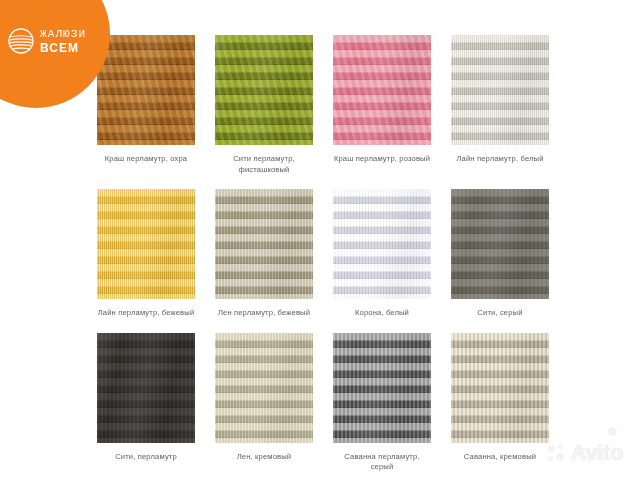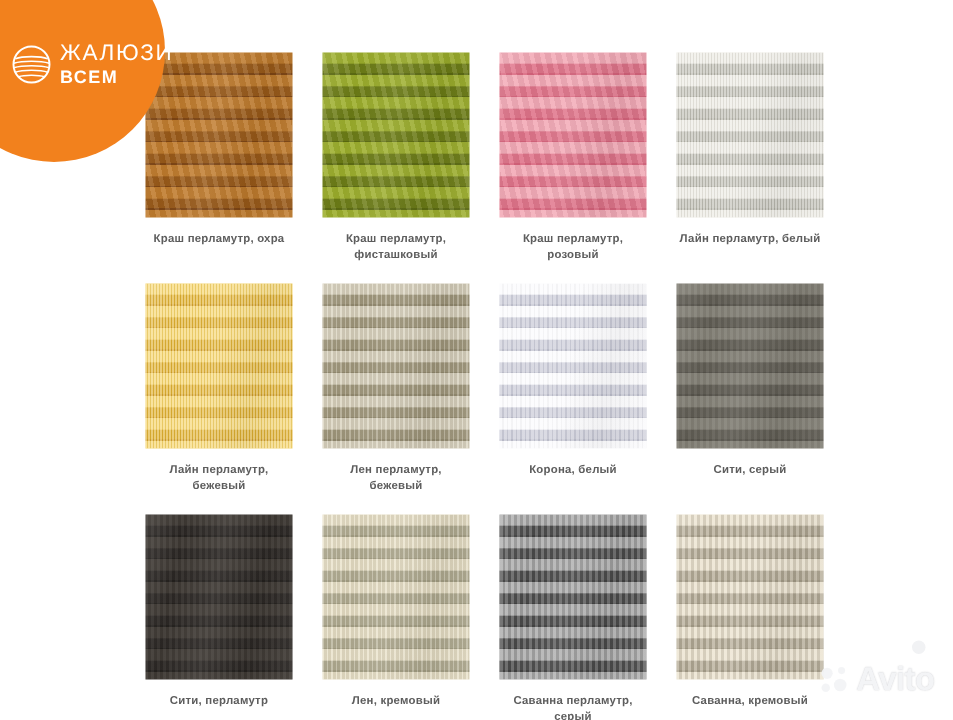--- a/index.html
+++ b/index.html
@@ -39,23 +39,24 @@
     height: 26px;
     flex: 0 0 26px;
   }
   #logo-text {
     display: flex;
     flex-direction: column;
     line-height: 1;
     color: #ffffff;
   }
   #logo-text .line1 {
-    font-size: 15px;
+    font-size: 11px;
     letter-spacing: 1.1px;
     font-weight: normal;
+    font-family: Liberation Mono, monospace;
   }
   #logo-text .line2 {
     font-size: 12px;
     letter-spacing: 1px;
     font-weight: bold;
     margin-top: 2px;
   }
 
   
   #swatch-grid {
@@ -64,21 +65,20 @@
     top: 35px;
     width: 452px;
     display: grid;
     grid-template-columns: repeat(4, 98px);
     column-gap: 20px;
     row-gap: 0px;
   }
   .swatch-cell {
     width: 98px;
     margin-bottom: 14px;
-    font-weight: bold;
   }
   .swatch-img {
     width: 98px;
     height: 110px;
     position: relative;
     overflow: hidden;
     background: #ccc;
   }
   .swatch-weave {
     position: absolute;
@@ -164,21 +164,21 @@
         <div class="swatch-weave" style="background: repeating-linear-gradient(78deg, rgba(255, 255, 255, 0.1) 0px, rgba(255, 255, 255, 0.1) 3px, rgba(0, 0, 0, 0.05) 3px, rgba(0, 0, 0, 0.05) 7px);"></div>
         <div class="swatch-sheen"></div>
       </div>
       <div class="swatch-label">Краш перламутр, охра</div>
     </div>
     <div class="swatch-cell">
       <div class="swatch-img" style="background: repeating-linear-gradient(rgb(156, 174, 43) 0px, rgb(156, 174, 43) 7px, rgb(109, 125, 22) 8px, rgb(109, 125, 22) 14px, rgb(92, 108, 16) 14px, rgb(92, 108, 16) 15px);">
         <div class="swatch-weave" style="background: repeating-linear-gradient(78deg, rgba(255, 255, 255, 0.1) 0px, rgba(255, 255, 255, 0.1) 3px, rgba(0, 0, 0, 0.05) 3px, rgba(0, 0, 0, 0.05) 7px);"></div>
         <div class="swatch-sheen"></div>
       </div>
-      <div class="swatch-label">Краш перламутр, фисташковый</div>
+      <div class="swatch-label">Сити перламутр, фисташковый</div>
     </div>
     <div class="swatch-cell">
       <div class="swatch-img" style="background: repeating-linear-gradient(rgb(243, 169, 182) 0px, rgb(243, 169, 182) 7px, rgb(224, 116, 138) 8px, rgb(224, 116, 138) 14px, rgb(217, 99, 124) 14px, rgb(217, 99, 124) 15px);">
         <div class="swatch-weave" style="background: repeating-linear-gradient(78deg, rgba(255, 255, 255, 0.1) 0px, rgba(255, 255, 255, 0.1) 3px, rgba(0, 0, 0, 0.05) 3px, rgba(0, 0, 0, 0.05) 7px);"></div>
         <div class="swatch-sheen"></div>
       </div>
       <div class="swatch-label">Краш перламутр, розовый</div>
     </div>
     <div class="swatch-cell">
       <div class="swatch-img" style="background: repeating-linear-gradient(rgb(236, 234, 226) 0px, rgb(236, 234, 226) 7px, rgb(189, 188, 178) 8px, rgb(189, 188, 178) 14px, rgb(179, 178, 167) 14px, rgb(179, 178, 167) 15px);">

